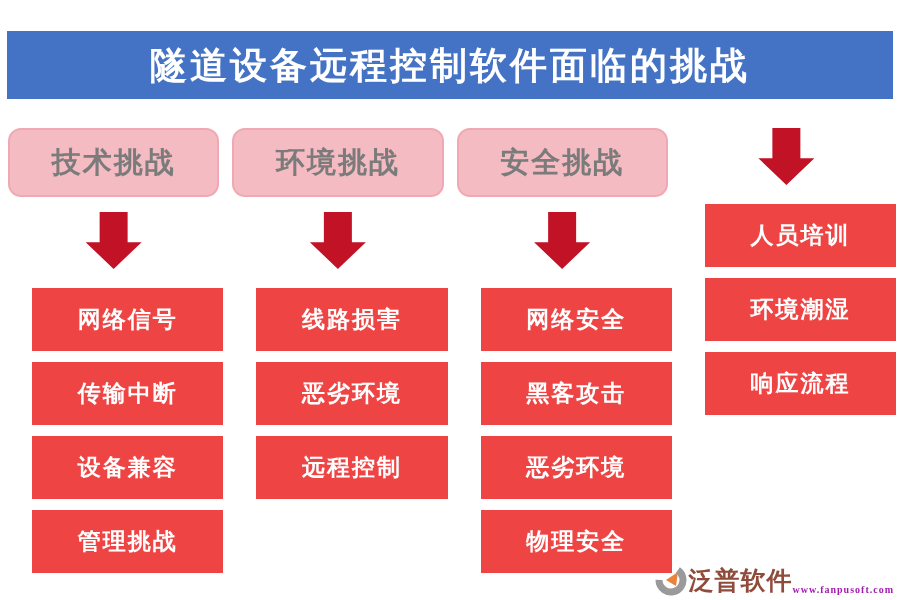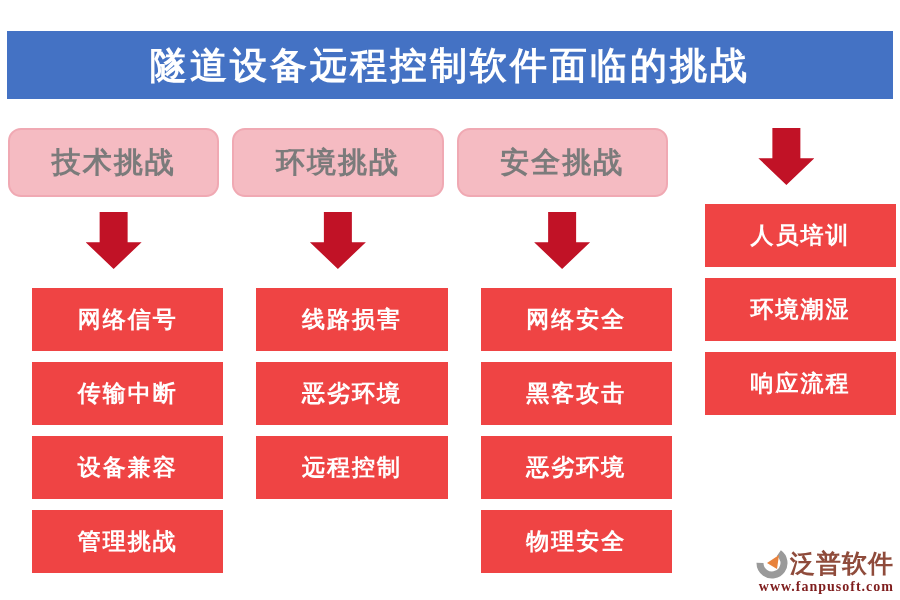--- a/index.html
+++ b/index.html
@@ -31,25 +31,25 @@
     width:56px;height:57px;margin:0 auto 19px auto;background:#C11226;
     clip-path:polygon(25% 0, 75% 0, 75% 53%, 100% 53%, 50% 100%, 0 53%, 25% 53%);
   }
   .item{
     height:63px;margin-bottom:11px;background:#ef4444;
     display:flex;align-items:center;justify-content:center;
     color:#ffffff;font-size:23px;font-weight:bold;letter-spacing:2px;margin-left:28px;
   }
   
   .watermark{
-    position:absolute;right:6px;bottom:4px;display:flex;flex-direction:column;align-items:flex-end;
+    position:absolute;right:6px;bottom:4px;display:flex;flex-direction:row;align-items:flex-end;
   }
   .wm-row{display:flex;align-items:center;gap:2px;}
   .wm-brand{color:#8F4B3B;font-size:25px;font-weight:bold;letter-spacing:1px;line-height:1;}
-  .wm-url{color:#7f1d1d;font-size:14px;font-weight:bold;letter-spacing:1px;line-height:1.2;}
+  .wm-url{color:#a21caf;font-size:10px;font-weight:bold;letter-spacing:1px;line-height:1.2;}
 </style>
 </head>
 <body>
 
 <div class="banner">
   <div class="title">隧道设备远程控制软件面临的挑战</div>
 </div>
 
 <div class="grid">
 

